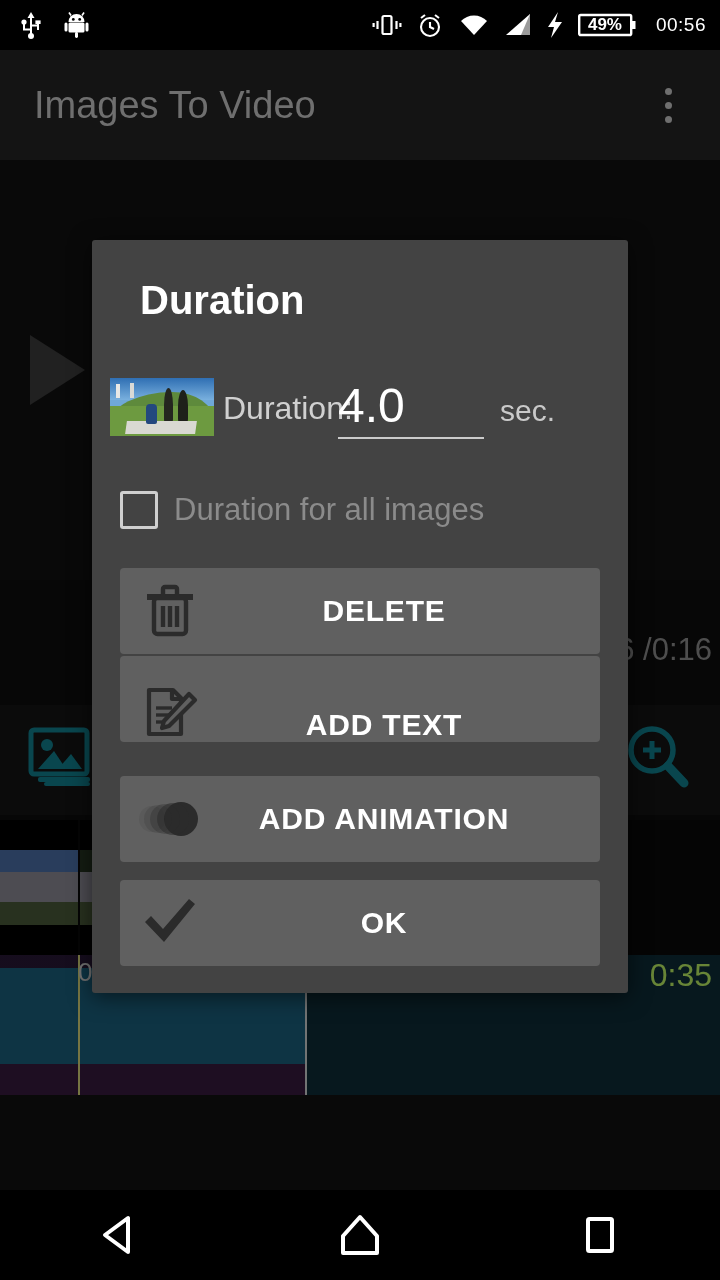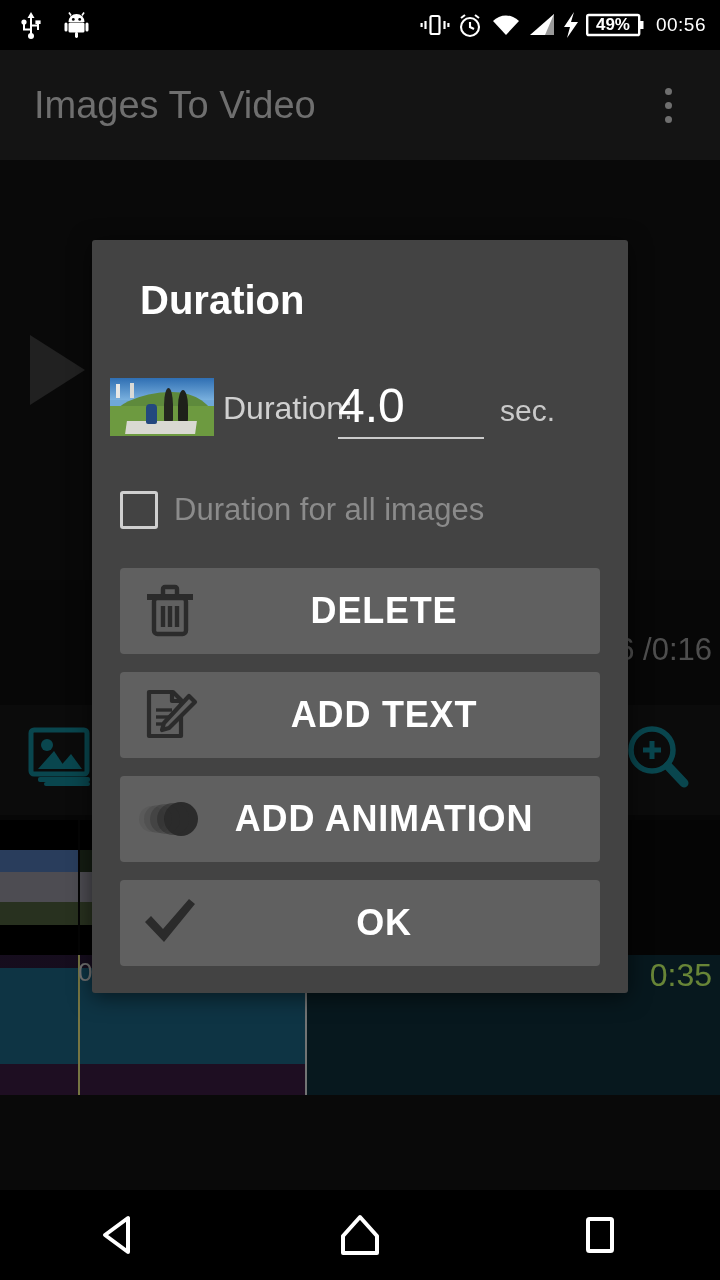--- a/index.html
+++ b/index.html
@@ -21,21 +21,21 @@
     position: absolute; left: 0; top: 0;
     width: 720px; height: 50px;
     background: #000;
     display: flex; align-items: center;
     box-sizing: border-box;
     padding: 0 14px 0 18px;
   }
   #status-left { display: flex; align-items: center; gap: 20px; }
   #status-right {
     margin-left: auto;
-    display: flex; align-items: center; gap: 6px;
+    display: flex; align-items: center; gap: 14px;
   }
   .sb-ico { display: block; }
   #status-clock {
     color: #fff; font-size: 19px; letter-spacing: 0.5px;
     margin-left: 6px;
   }
   #battery-wrap { position: relative; display: flex; align-items: center; }
   #battery-pct {
     position: absolute; left: 0; top: 0;
     width: 54px; height: 27px;
@@ -250,26 +250,26 @@
     box-sizing: border-box;
   }
   .dlg-btn .btn-icon {
     width: 100px;
     display: flex; align-items: center; justify-content: center;
     flex-shrink: 0;
   }
   .dlg-btn .btn-label {
     flex: 1;
     text-align: center;
-    color: #ffffff; font-size: 36px; font-weight: bold;
+    color: #ffffff; font-size: 30px; font-weight: bold;
     letter-spacing: 0.8px;
     padding-right: 52px;
   }
   #btn-delete   { top: 328px; }
-  #btn-add-text { top: 432px; }
+  #btn-add-text { top: 416px; align-items: flex-end; }
   #btn-add-anim { top: 536px; }
   #btn-ok       { top: 640px; }
 
   
   #nav-bar {
     position: absolute; left: 0; bottom: 0;
     width: 720px; height: 90px;
     background: #000;
     display: flex; align-items: center; justify-content: space-around;
   }

